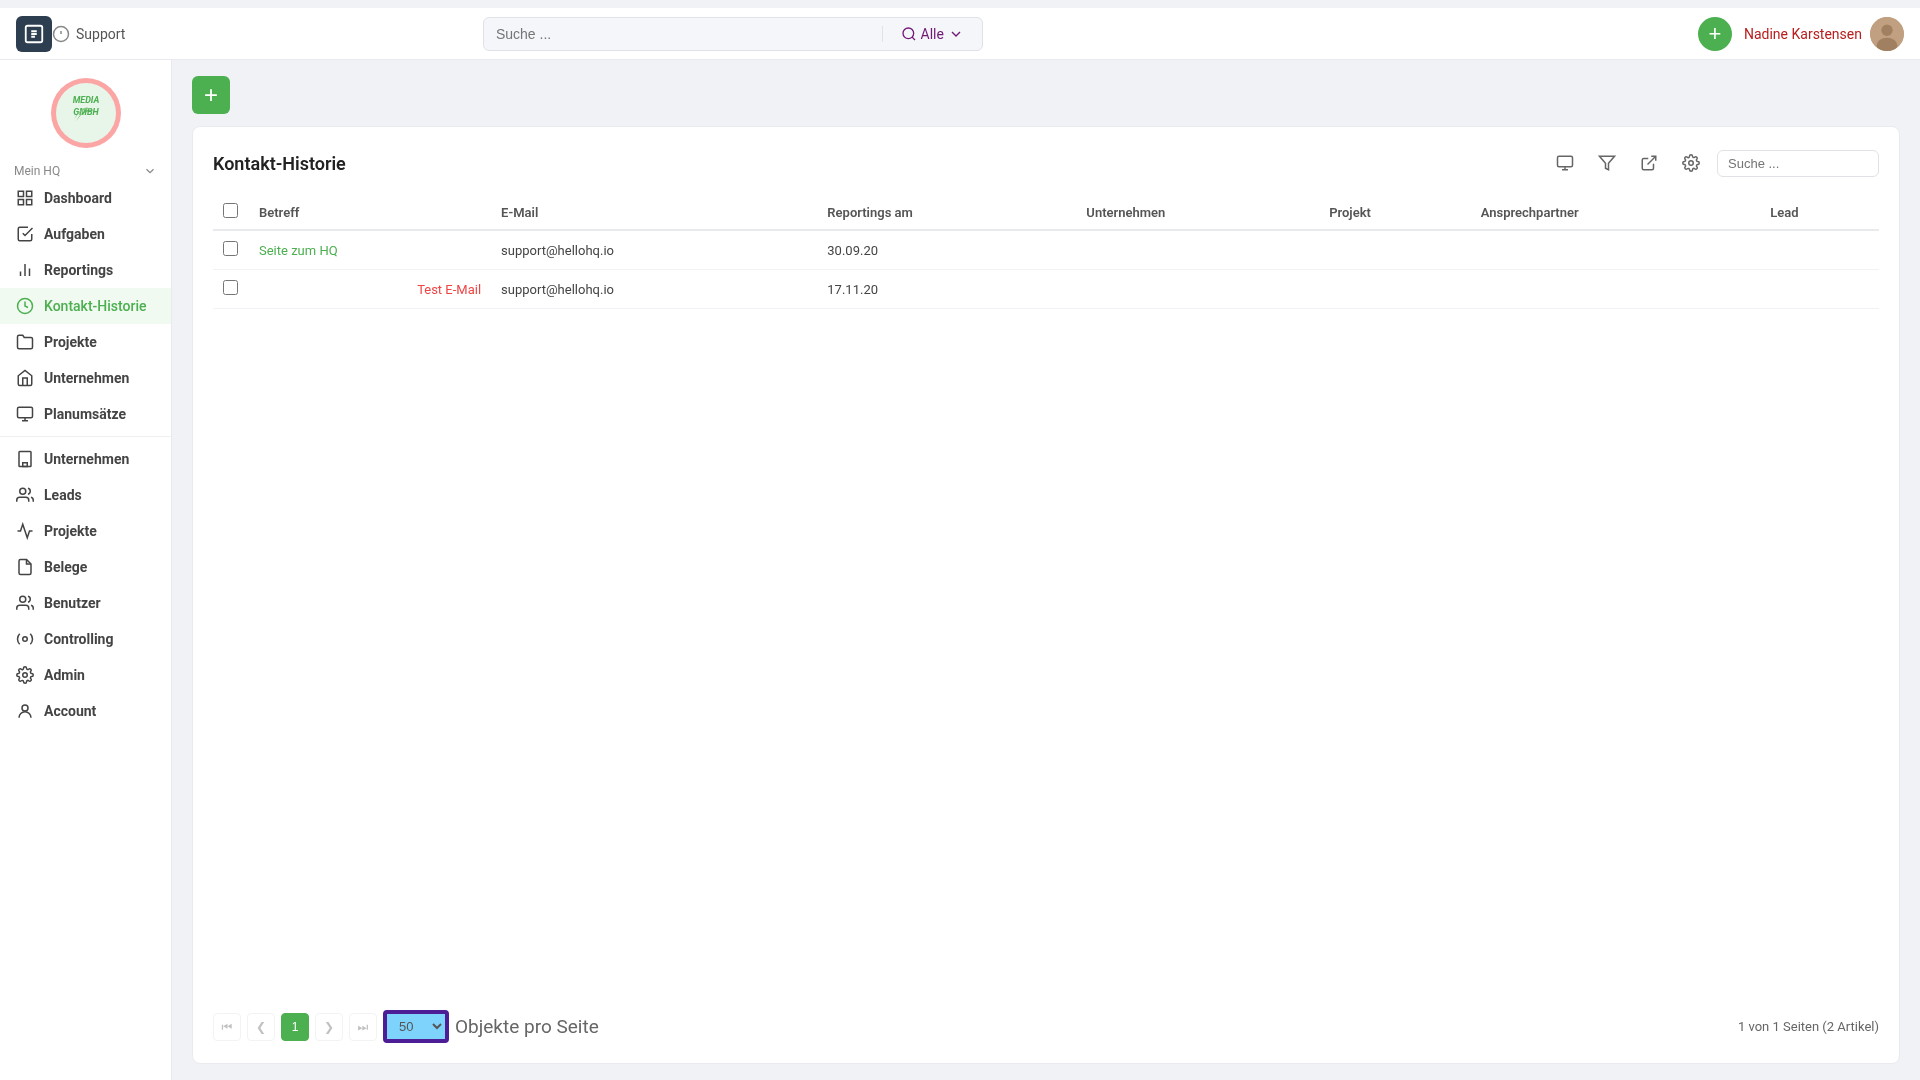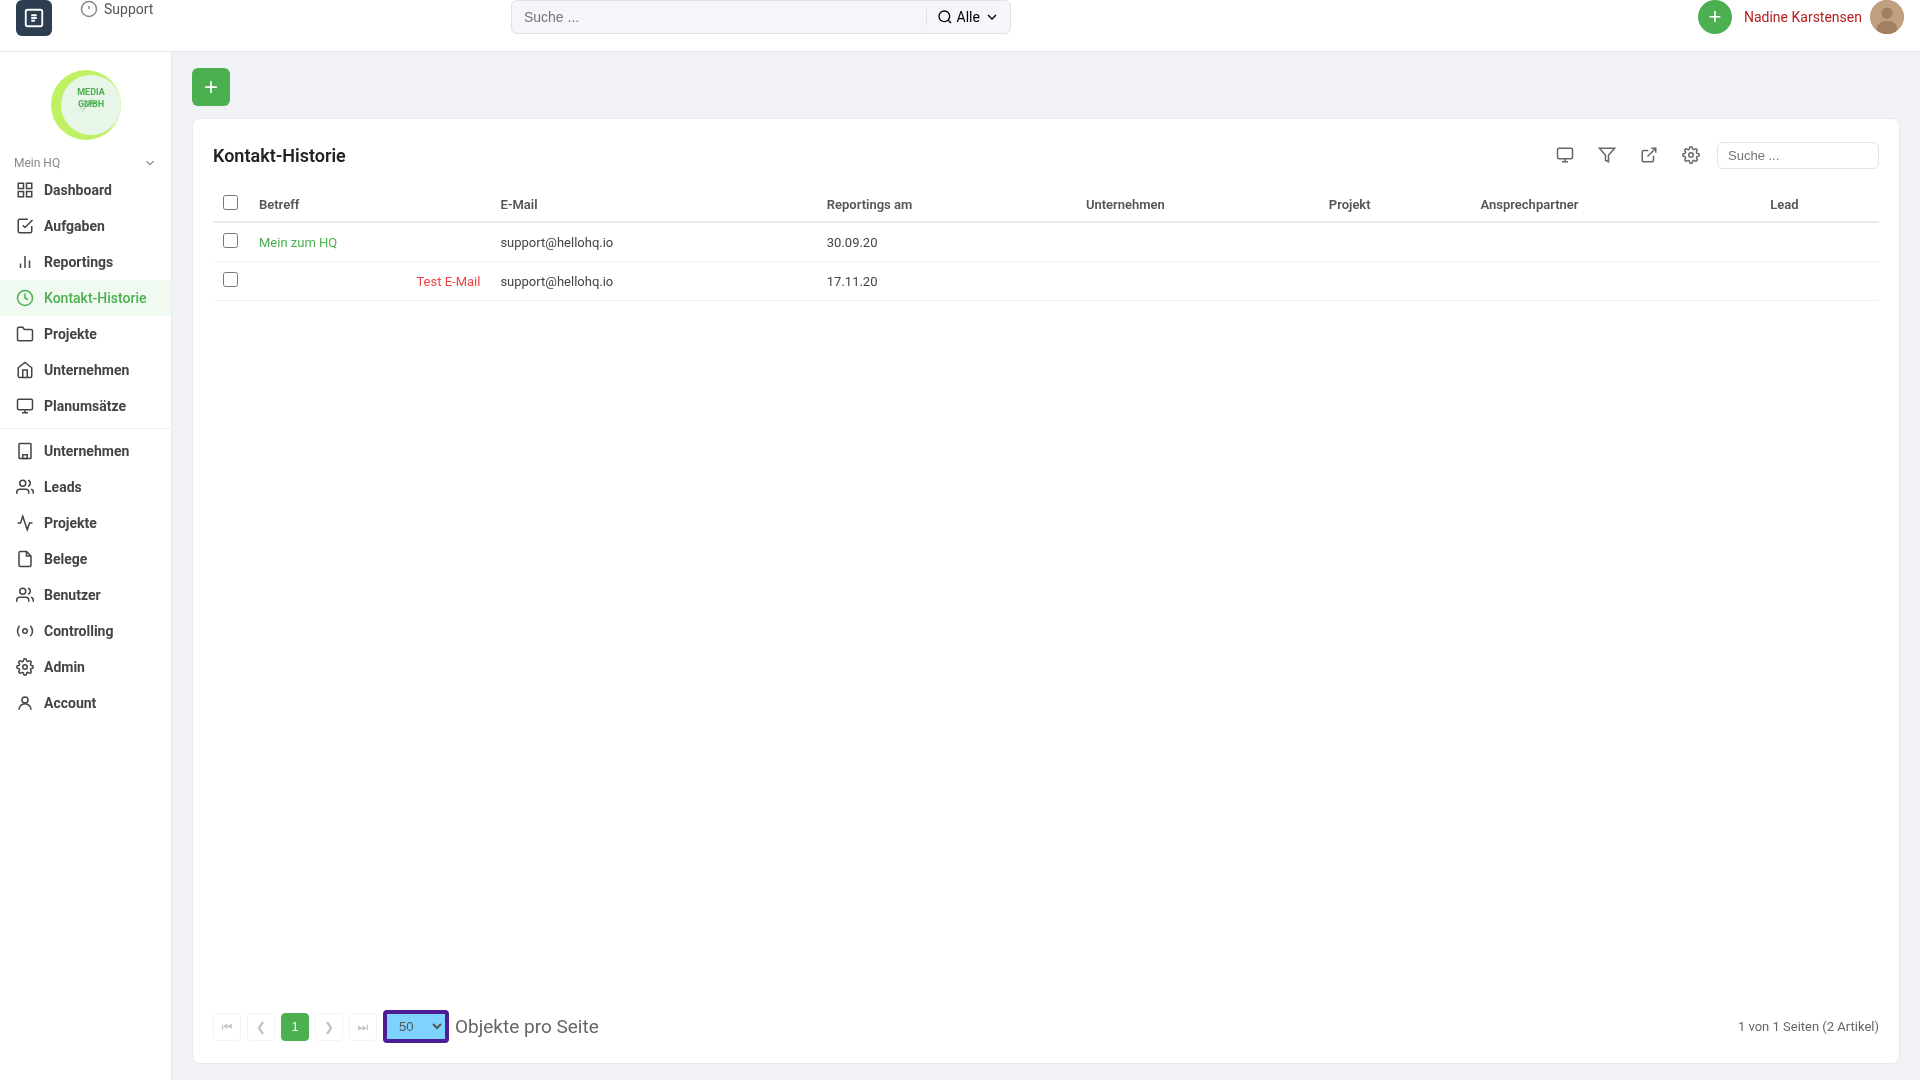--- a/index.html
+++ b/index.html
@@ -1,41 +1,41 @@
 <!DOCTYPE html>
 <html><head>
   <meta charset="utf-8">
   <style>
     * { box-sizing: border-box; margin: 0; padding: 0; }
     body { font-family: -apple-system, BlinkMacSystemFont, 'Segoe UI', Roboto, sans-serif; background: #f0f2f5; color: #333; font-size: 14px; height: 1080px; width: 1920px; overflow: hidden; display: flex; flex-direction: column; }
 
     
-    .topbar { height: 52px; background: #fff; display: flex; align-items: flex-start; padding: 0 16px; gap: 28px; border-bottom: 1px solid #e8eaed; flex-shrink: 0; }
+    .topbar { height: 52px; background: #fff; display: flex; align-items: center; padding: 0 16px; gap: 0; border-bottom: 1px solid #e8eaed; flex-shrink: 0; margin-top: 8px; }
     .topbar-logo { width: 36px; height: 36px; background: #2c3e50; border-radius: 6px; display: flex; align-items: center; justify-content: center; color: #fff; font-weight: bold; font-size: 16px; flex-shrink: 0; }
     .topbar-logo svg { width: 22px; height: 22px; }
     .topbar-support { display: flex; align-items: center; gap: 6px; color: #555; font-size: 14px; cursor: pointer; }
     .topbar-support svg { width: 18px; height: 18px; color: #888; }
     .topbar-search { flex: 1; max-width: 500px; margin: 0 auto; display: flex; align-items: center; background: #f5f6fa; border: 1px solid #e0e2e7; border-radius: 6px; overflow: hidden; }
     .topbar-search input { flex: 1; border: none; background: transparent; padding: 8px 12px; font-size: 14px; outline: none; color: #666; }
-    .topbar-search-right { display: flex; align-items: center; gap: 4px; padding: 0 10px; border-left: 1px solid #e0e2e7; color: #000000; cursor: pointer; }
+    .topbar-search-right { display: flex; align-items: center; gap: 4px; padding: 0 18px; border-left: 1px solid #e0e2e7; color: #701a75; cursor: pointer; }
     .topbar-search-right svg { width: 16px; height: 16px; }
     .topbar-right { display: flex; align-items: center; gap: 12px; margin-left: auto; }
     .btn-add-top { width: 34px; height: 34px; background: #4caf50; border-radius: 50%; border: none; cursor: pointer; display: flex; align-items: center; justify-content: center; color: #fff; font-size: 22px; font-weight: 300; }
     .topbar-user { display: flex; align-items: center; gap: 8px; cursor: pointer; }
     .topbar-username { font-size: 14px; color: #b91c1c; }
     .topbar-avatar { width: 34px; height: 34px; border-radius: 50%; background: #c0a080; overflow: hidden; display: flex; align-items: center; justify-content: center; }
     .topbar-avatar svg { width: 34px; height: 34px; }
 
     
     .main-layout { display: flex; flex: 1; overflow: hidden; }
 
     
     .sidebar { width: 172px; background: #fff; border-right: 1px solid #e8eaed; display: flex; flex-direction: column; padding: 8px 0; flex-shrink: 0; overflow-y: auto; }
     .sidebar-logo-area { display: flex; align-items: center; justify-content: center; padding: 10px 16px 14px; }
-    .sidebar-logo-img { width: 70px; height: 70px; border-radius: 50%; background: #bef264; display: flex; align-items: center; justify-content: flex-end; overflow: hidden; }
+    .sidebar-logo-img { width: 70px; height: 70px; border-radius: 50%; background: #fca5a5; display: flex; align-items: center; justify-content: center; overflow: hidden; font-style: italic; }
     .sidebar-section-header { display: flex; align-items: center; justify-content: space-between; padding: 2px 14px; color: #888; font-size: 12px; }
     .sidebar-section-header svg { width: 14px; height: 14px; }
     .sidebar-item { display: flex; align-items: center; gap: 10px; padding: 9px 16px; cursor: pointer; color: #444; font-size: 14px; border-radius: 0; transition: background 0.15s; font-weight: bold; }
     .sidebar-item.active { color: #4caf50; background: #f0faf0; font-weight: 500; }
     .sidebar-item svg { width: 18px; height: 18px; flex-shrink: 0; }
     .sidebar-divider { height: 1px; background: #f0f0f0; margin: 4px 0; }
 
     
     .content-area { flex: 1; padding: 16px 20px; overflow: auto; display: flex; flex-direction: column; gap: 12px; }
     .btn-add-content { width: 38px; height: 38px; background: #4caf50; border-radius: 6px; border: none; cursor: pointer; display: flex; align-items: center; justify-content: center; color: #fff; font-size: 24px; font-weight: 300; flex-shrink: 0; }
@@ -308,21 +308,21 @@
               <th>Projekt</th>
               <th>Ansprechpartner</th>
               <th>Lead</th>
             </tr>
           </thead>
           <tbody id="table-body">
           <tr>
       <td class="checkbox-col">
         <input type="checkbox" style="">
       </td>
-      <td style="color:#4caf50;cursor:pointer;">Mein zum HQ</td>
+      <td style="color:#4caf50;cursor:pointer;">Seite zum HQ</td>
       <td>support@hellohq.io</td>
       <td>30.09.20</td>
       <td></td>
       <td></td>
       <td></td>
       <td></td>
     </tr>
               <tr>
       <td class="checkbox-col">
         <input type="checkbox" style="">

